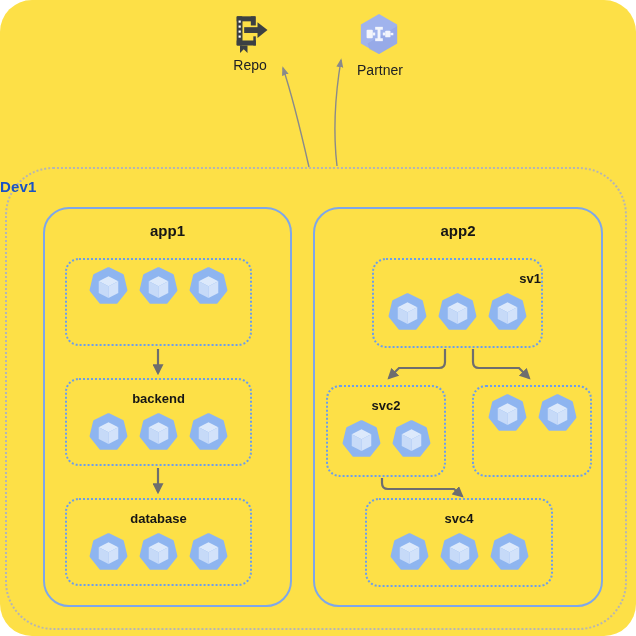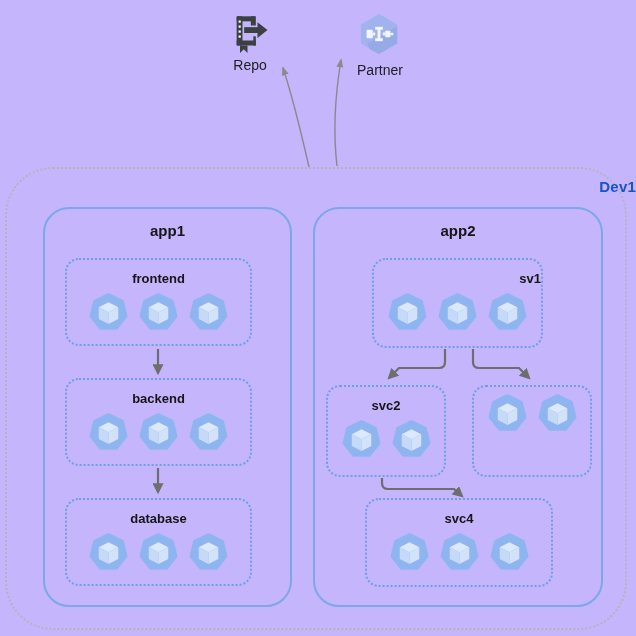--- a/index.html
+++ b/index.html
@@ -1,32 +1,33 @@
 <!DOCTYPE html>
 <html style="--devBorder: #b5b5b5; --devText: #1a53c4; --appBorder: #7ea7ea; --svcBorder: #6c9eeb; --labelText: #161616; --podBody: #8eb5f0; --podTop: #dce9fb; --podLeft: #c6daf8; --podRight: #d2e2fa; --arrow: #6e6e6e; --curveArrow: #8a8a8a; --repoIcon: #3c4043; --partnerHex: #a0b3ed; --partnerHexShade: #8fa3e4;"><head>
 <meta charset="utf-8">
 <style>
   html,body{margin:0;padding:0;background:#ffffff;}
   .stage{
-    position:relative;width:636px;height:636px;background:#c4b5fd;overflow:hidden;
+    position:relative;width:636px;height:636px;background:#fde047;overflow:hidden;
     font-family:"Liberation Sans","DejaVu Sans",sans-serif;
+    border-radius:32px;
   }
   .abs{position:absolute;}
 
   
   .ext-label{position:absolute;text-align:center;font-size:14px;color:#202124;}
 
   
   .dev-box{
     position:absolute;left:5px;top:167px;width:622px;height:463px;
     border:2.5px dotted var(--devBorder);border-radius:48px;box-sizing:border-box;
   }
   .dev-label{
-    position:absolute;left:0;right:0;top:178px;text-align:right;
-    font-size:15px;font-weight:bold;color:var(--devText);letter-spacing:.2px;padding-left:38px;
+    position:absolute;left:0;right:0;top:178px;text-align:left;
+    font-size:15px;font-weight:bold;color:var(--devText);letter-spacing:.2px;
   }
 
   
   .app-box{
     position:absolute;border:2px solid var(--appBorder);border-radius:26px;
     box-sizing:border-box;background:transparent;
   }
   #app1{left:35px;top:207px;width:249px;height:400px;margin-left:8px;}
   #app2{left:313px;top:207px;width:290px;height:400px;}
   .app-label{
@@ -114,21 +115,20 @@
 
   <div class="app-box" id="app1">
     <div class="app-label">app1</div>
   </div>
 
   <div class="app-box" id="app2">
     <div class="app-label">app2</div>
   </div>
 
   <div class="svc" id="svc-frontend">
-    <div class="svc-label">frontend</div>
     <div class="pods">
   <svg viewBox="0 0 100 100" aria-hidden="true">
     <polygon class="pod-body" points="50,7 85.5,24 94.5,62 70,93 30,93 5.5,62 14.5,24"></polygon>
     <polygon class="pod-top" points="50,26 75,39 50,52 25,39"></polygon>
     <polygon class="pod-left" points="25,39 50,52 50,82 25,69"></polygon>
     <polygon class="pod-right" points="75,39 50,52 50,82 75,69"></polygon>
   </svg>
 
   <svg viewBox="0 0 100 100" aria-hidden="true">
     <polygon class="pod-body" points="50,7 85.5,24 94.5,62 70,93 30,93 5.5,62 14.5,24"></polygon>

